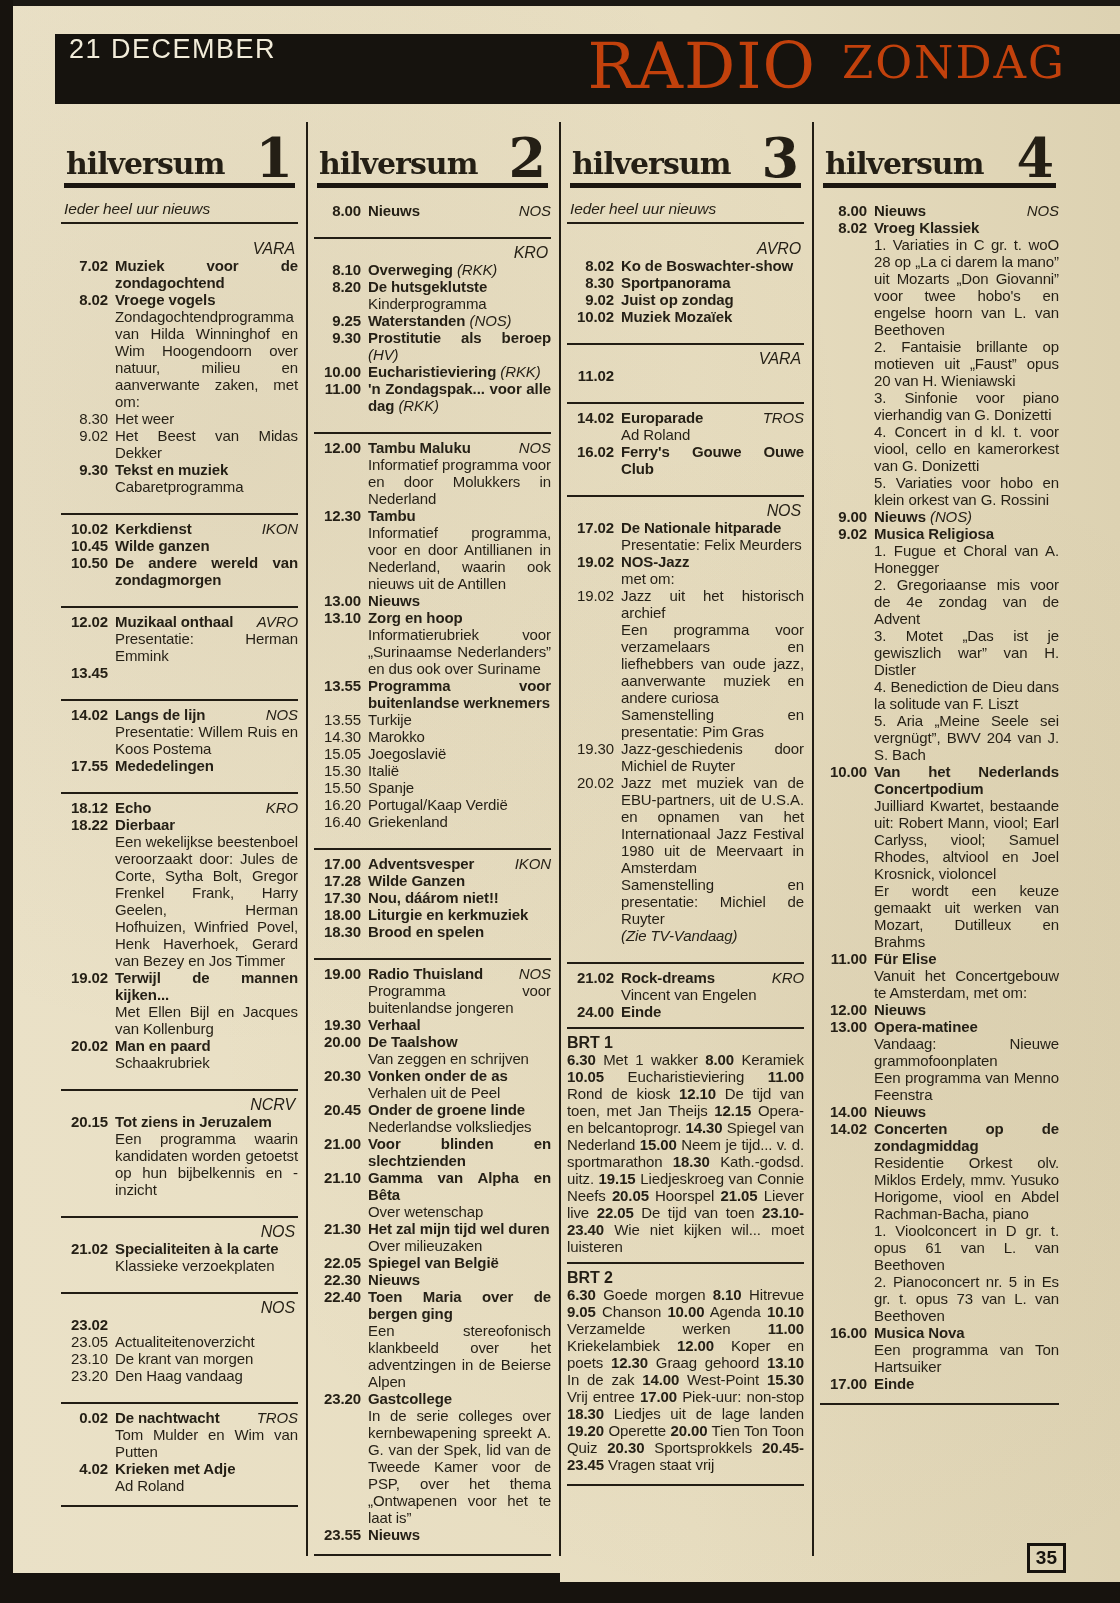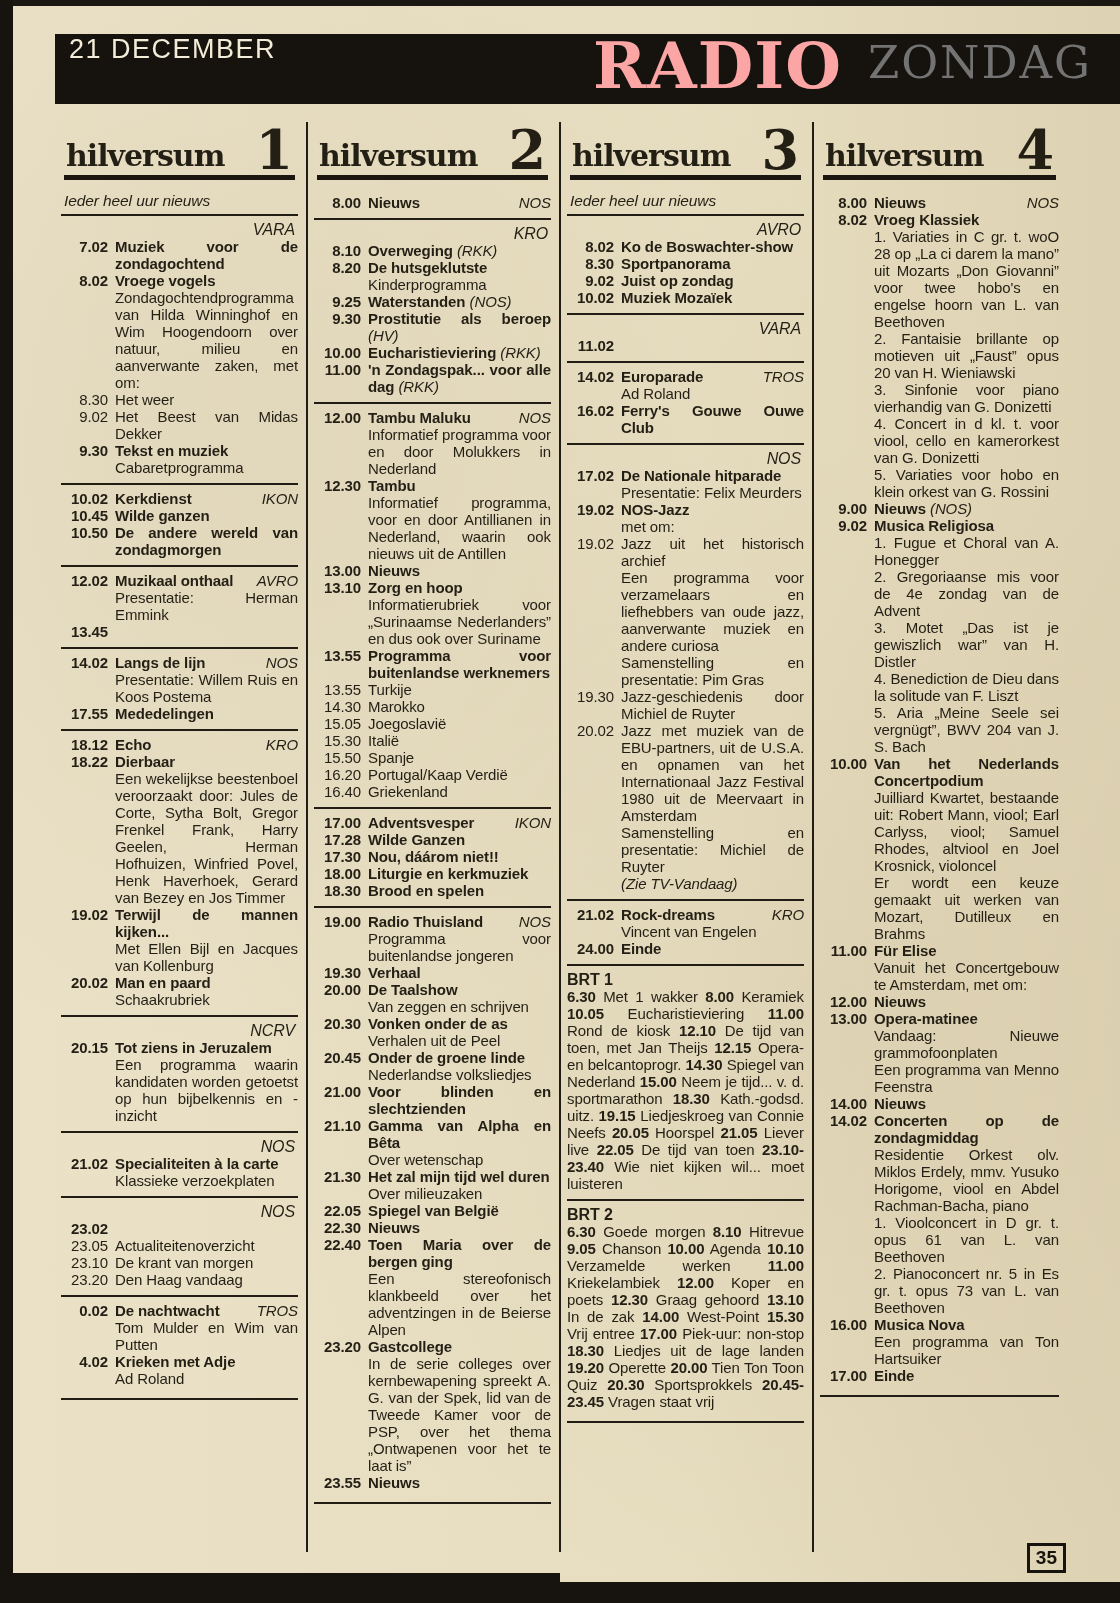--- a/index.html
+++ b/index.html
@@ -11,41 +11,41 @@
       radial-gradient(circle at 72% 64%, rgba(125,104,62,.06), transparent 46%),
       linear-gradient(90deg,#eae1c7 0%,#e7ddc0 62%,#ddd2b2 100%);}
   .top-edge{position:absolute;top:0;left:0;right:0;height:6px;background:#1b1813;}
   .left-edge{position:absolute;top:0;left:0;bottom:0;width:13px;background:#17130e;}
   .bottom-edge{position:absolute;left:0;right:0;bottom:0;height:21px;background:#17130e;}
   .bottom-edge-left{position:absolute;left:0;bottom:0;width:560px;height:30px;background:#17130e;}
 
   .masthead{position:absolute;left:55px;right:0;top:34px;height:70px;background:#16130e;
     display:flex;align-items:flex-start;}
   .date{color:#f2ecd9;font-size:27px;letter-spacing:1.5px;margin-left:14px;font-weight:400;}
-  .brand{color:#fca5a5;font-family:"DejaVu Serif",serif;font-weight:700;font-size:64px;
+  .brand{color:#c2410c;font-family:"DejaVu Serif",serif;font-weight:400;font-size:64px;
     letter-spacing:1px;margin-left:auto;line-height:1;}
-  .day{color:#737373;font-family:"DejaVu Serif",serif;font-size:45px;letter-spacing:2px;
-    margin:6px 28px 0 26px;line-height:1;}
+  .day{color:#c2410c;font-family:"DejaVu Serif",serif;font-size:45px;letter-spacing:2px;
+    margin:6px 54px 0 26px;line-height:1;}
 
   .cols{position:absolute;left:55px;top:122px;width:1012px;
     display:grid;grid-template-columns:repeat(4,1fr);}
   .col{padding:0 8px 0 6px;border-right:2px solid #221d14;font-size:15px;line-height:17px;
     letter-spacing:-0.1px;min-height:1430px;}
   .col:last-child{border-right:none;}
 
   .col-head{display:flex;justify-content:space-between;align-items:flex-end;
-    margin:0 3px 9px 3px;padding:8px 2px 4px 2px;border-bottom:5px solid #1b1610;}
+    margin:8px 3px 9px 3px;padding:8px 2px 4px 2px;border-bottom:5px solid #1b1610;}
   .st-name{font-family:"DejaVu Serif",serif;font-weight:700;font-size:30px;letter-spacing:-1px;line-height:1;}
   .st-num{font-family:"DejaVu Serif",serif;font-weight:700;font-size:54px;line-height:.75;}
 
   .col-note{font-style:italic;font-size:15.5px;font-weight:500;
     padding:3px 0 5px 3px;border-bottom:2px solid #221d14;}
 
   .sec{padding:5px 0 7px 0;}
-  .sec + .sec,.col-note + .sec{border-top:0;}
+  .sec + .sec,.col-note + .sec{border-top:0;margin-top:11px;}
   .sec + .sec{border-top:2px solid #221d14;}
   .sec-label{text-align:right;font-style:italic;font-size:16px;padding-right:3px;}
 
   .item{display:flex;gap:7px;}
   .time{flex:none;width:47px;text-align:right;}
   .time.b{font-weight:700;}
   .body{flex:1;text-align:justify;position:relative;}
   .title.b{font-weight:700;}
   .sfx{font-style:italic;}
   .tag{position:absolute;right:0;top:0;font-style:italic;background:transparent;}

